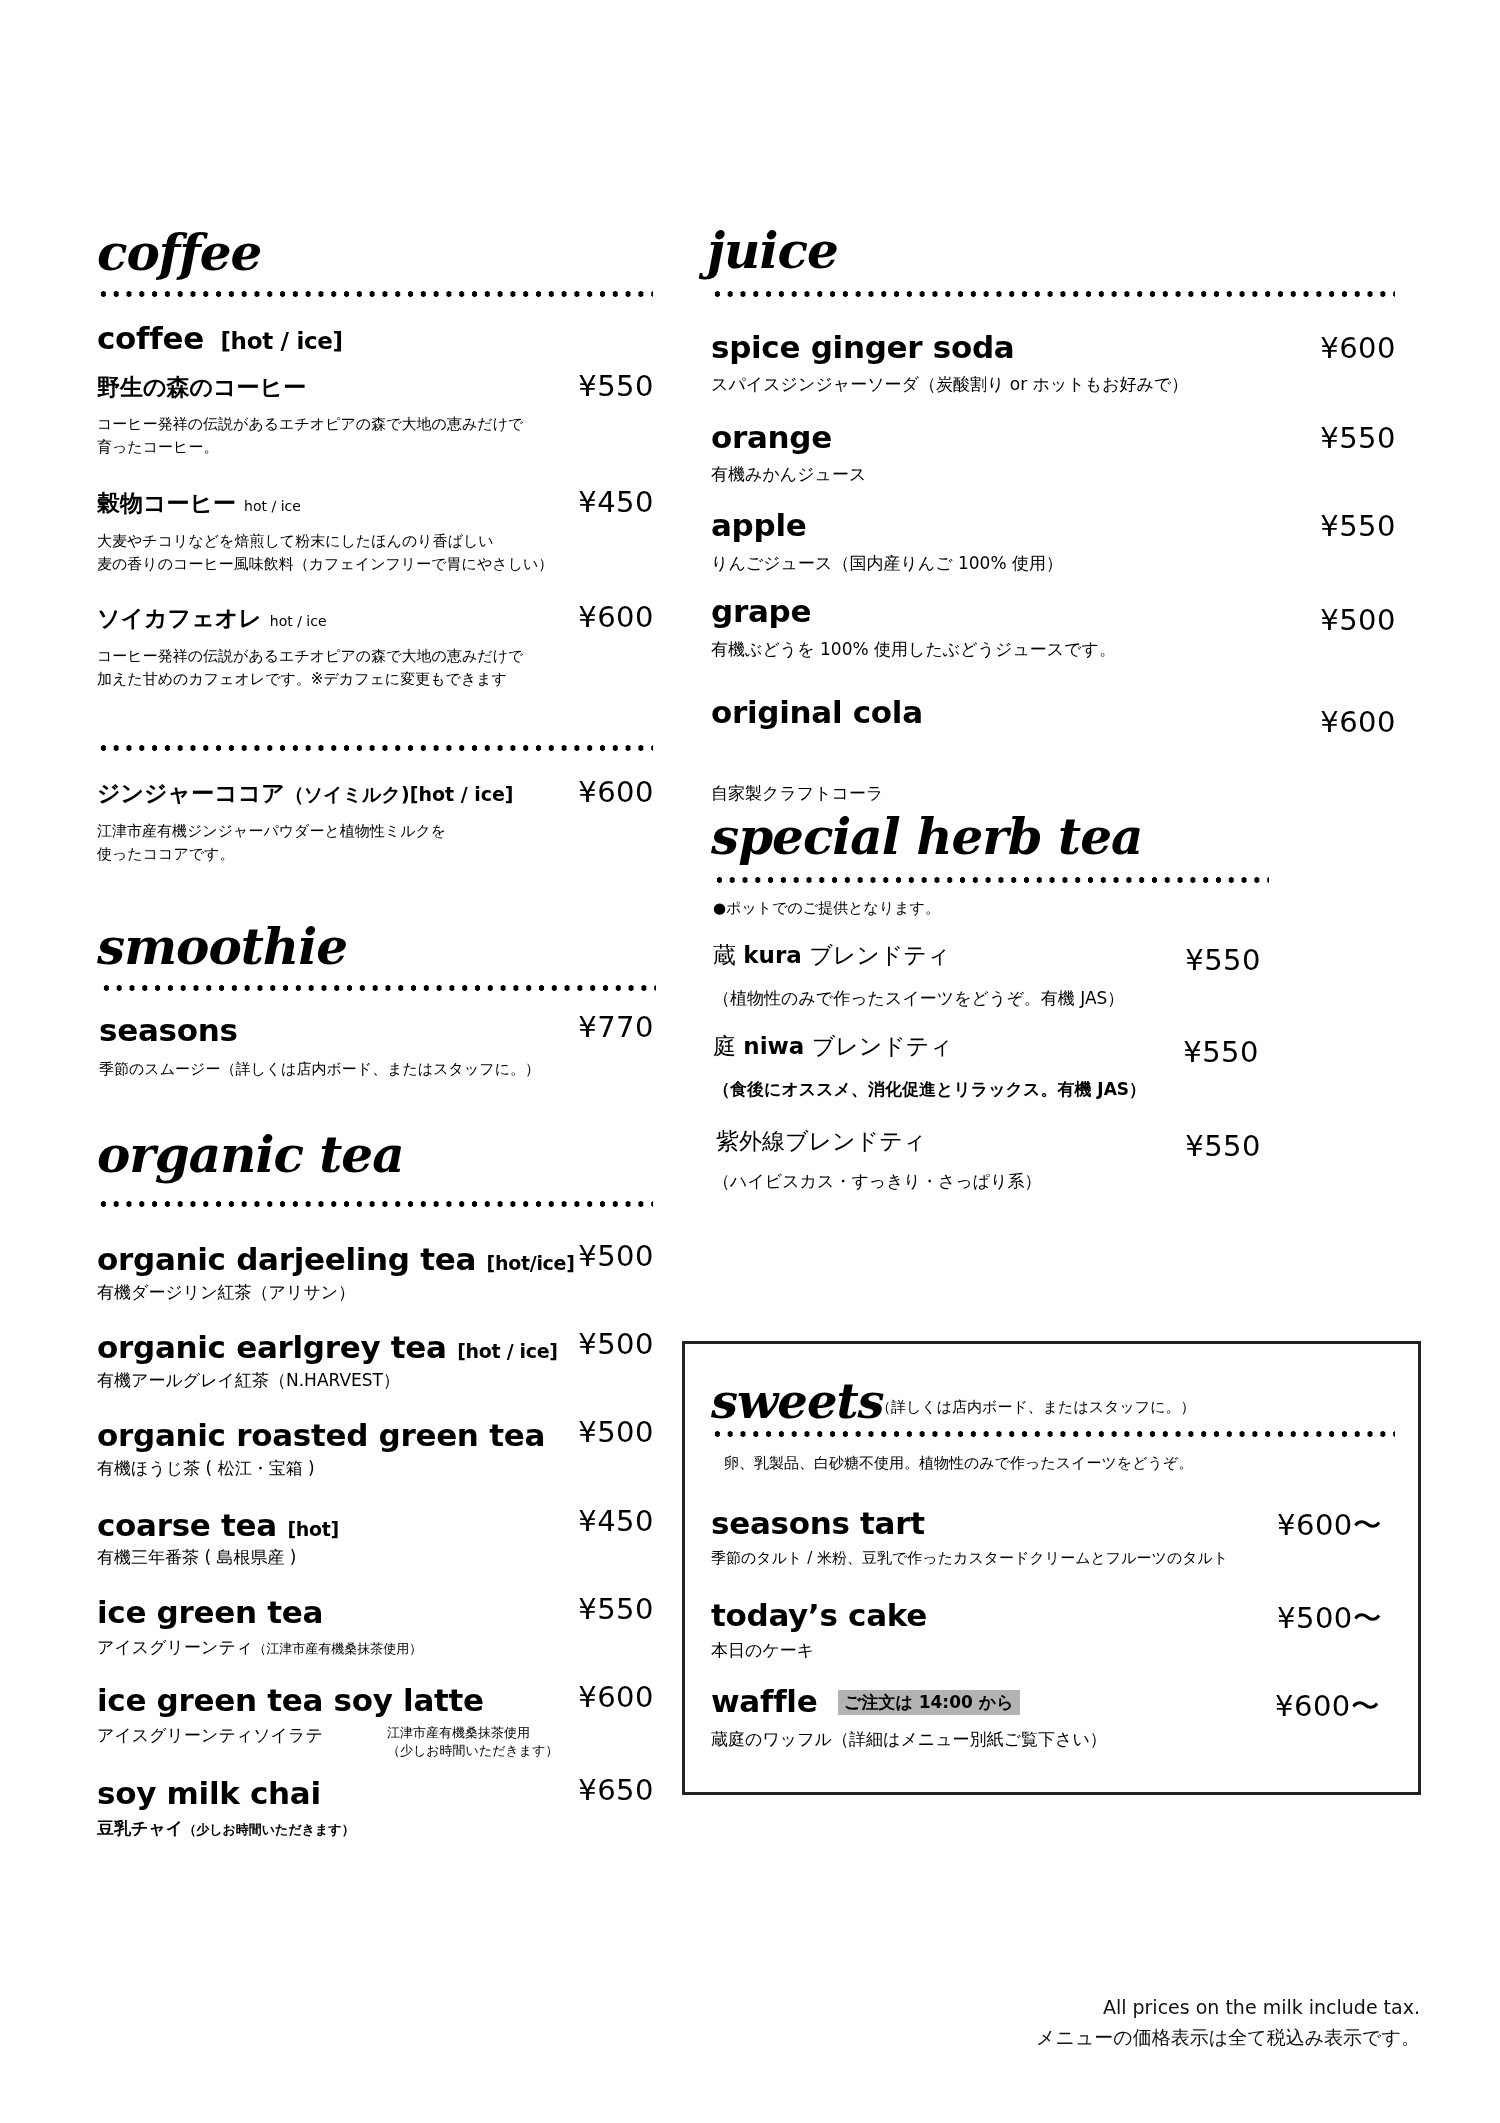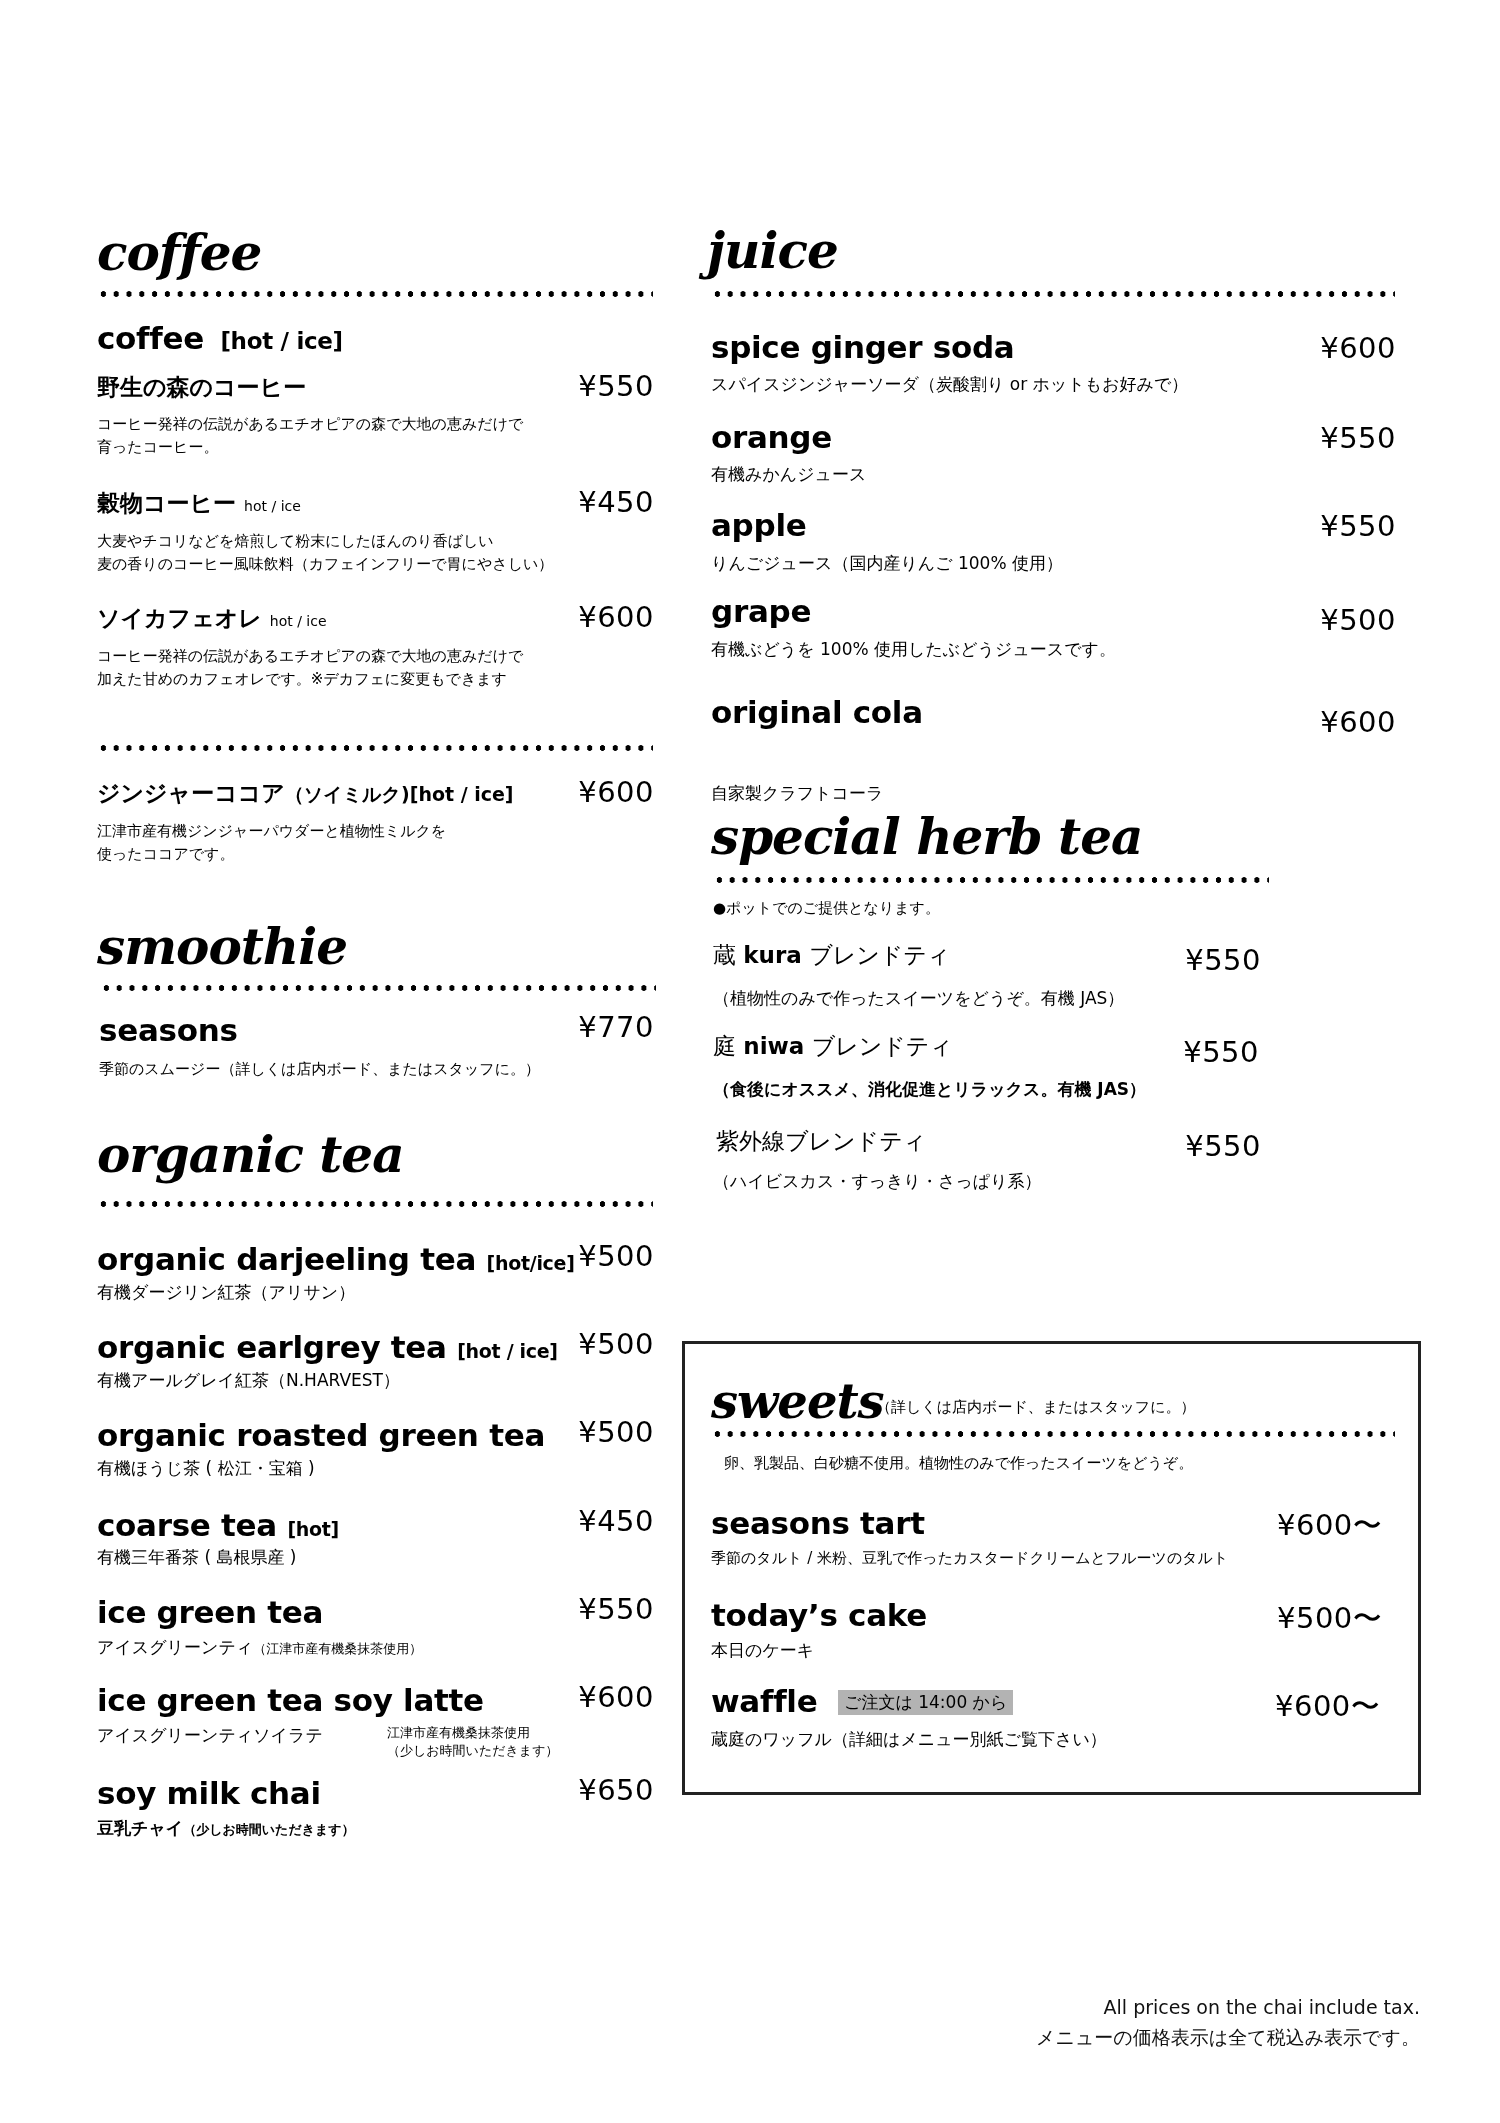--- a/index.html
+++ b/index.html
@@ -19,21 +19,21 @@
   }
   .item-name { font-weight: bold; font-size: 31px; line-height: 1; white-space: nowrap; letter-spacing: -0.3px; }
   .item-name-jp { font-weight: bold; font-size: 23px; line-height: 1; white-space: nowrap; }
   .tag { font-size: 19px; font-weight: bold; }
   .tag-light { font-size: 14px; font-weight: normal; }
   .price { font-size: 29px; line-height: 1; white-space: nowrap; font-weight: normal; letter-spacing: 0.5px; }
   .desc { font-size: 17px; line-height: 1.55; white-space: nowrap; }
   .desc-sm { font-size: 15px; line-height: 1.5; white-space: nowrap; }
   .note-tiny { font-size: 13px; line-height: 1.35; white-space: nowrap; }
   .sweets-box { border: 3px solid #222; }
-  .badge { background: #b3b3b3; font-size: 17px; font-weight: normal; padding: 4px 6px; line-height: 1; }
+  .badge { background: #b3b3b3; font-size: 17px; font-weight: bold; padding: 4px 6px; line-height: 1; }
   .footer { font-size: 19px; line-height: 1.6; text-align: right; white-space: nowrap; color: #111; }
 </style>
 </head>
 <body>
 
 <div>
   <div class="abs sec-title" style="left:97px;top:228px;">coffee</div>
   <div class="abs dots" style="left:97px;top:290px;width:556px;"></div>
 
   <div class="abs item-name" style="left:97px;top:323px;">
@@ -195,15 +195,15 @@
   <div class="abs price" style="left:1277px;top:1604px;">¥500〜</div>
   <div class="abs desc" style="left:711px;top:1637px;">本日のケーキ</div>
 
   <div class="abs item-name" style="left:711px;top:1686px;">waffle</div>
   <div class="abs badge" style="left:838px;top:1690px;">ご注文は 14:00 から</div>
   <div class="abs price" style="left:1275px;top:1692px;">¥600〜</div>
   <div class="abs desc" style="left:711px;top:1726px;">蔵庭のワッフル（詳細はメニュー別紙ご覧下さい）</div>
 </div>
 
 <div class="abs footer" style="right:80px;top:1992px;">
-  <div>All prices on the chai include tax.</div>
+  <div>All prices on the milk include tax.</div>
   <div>メニューの価格表示は全て税込み表示です。</div>
 </div>
 
 </body></html>

